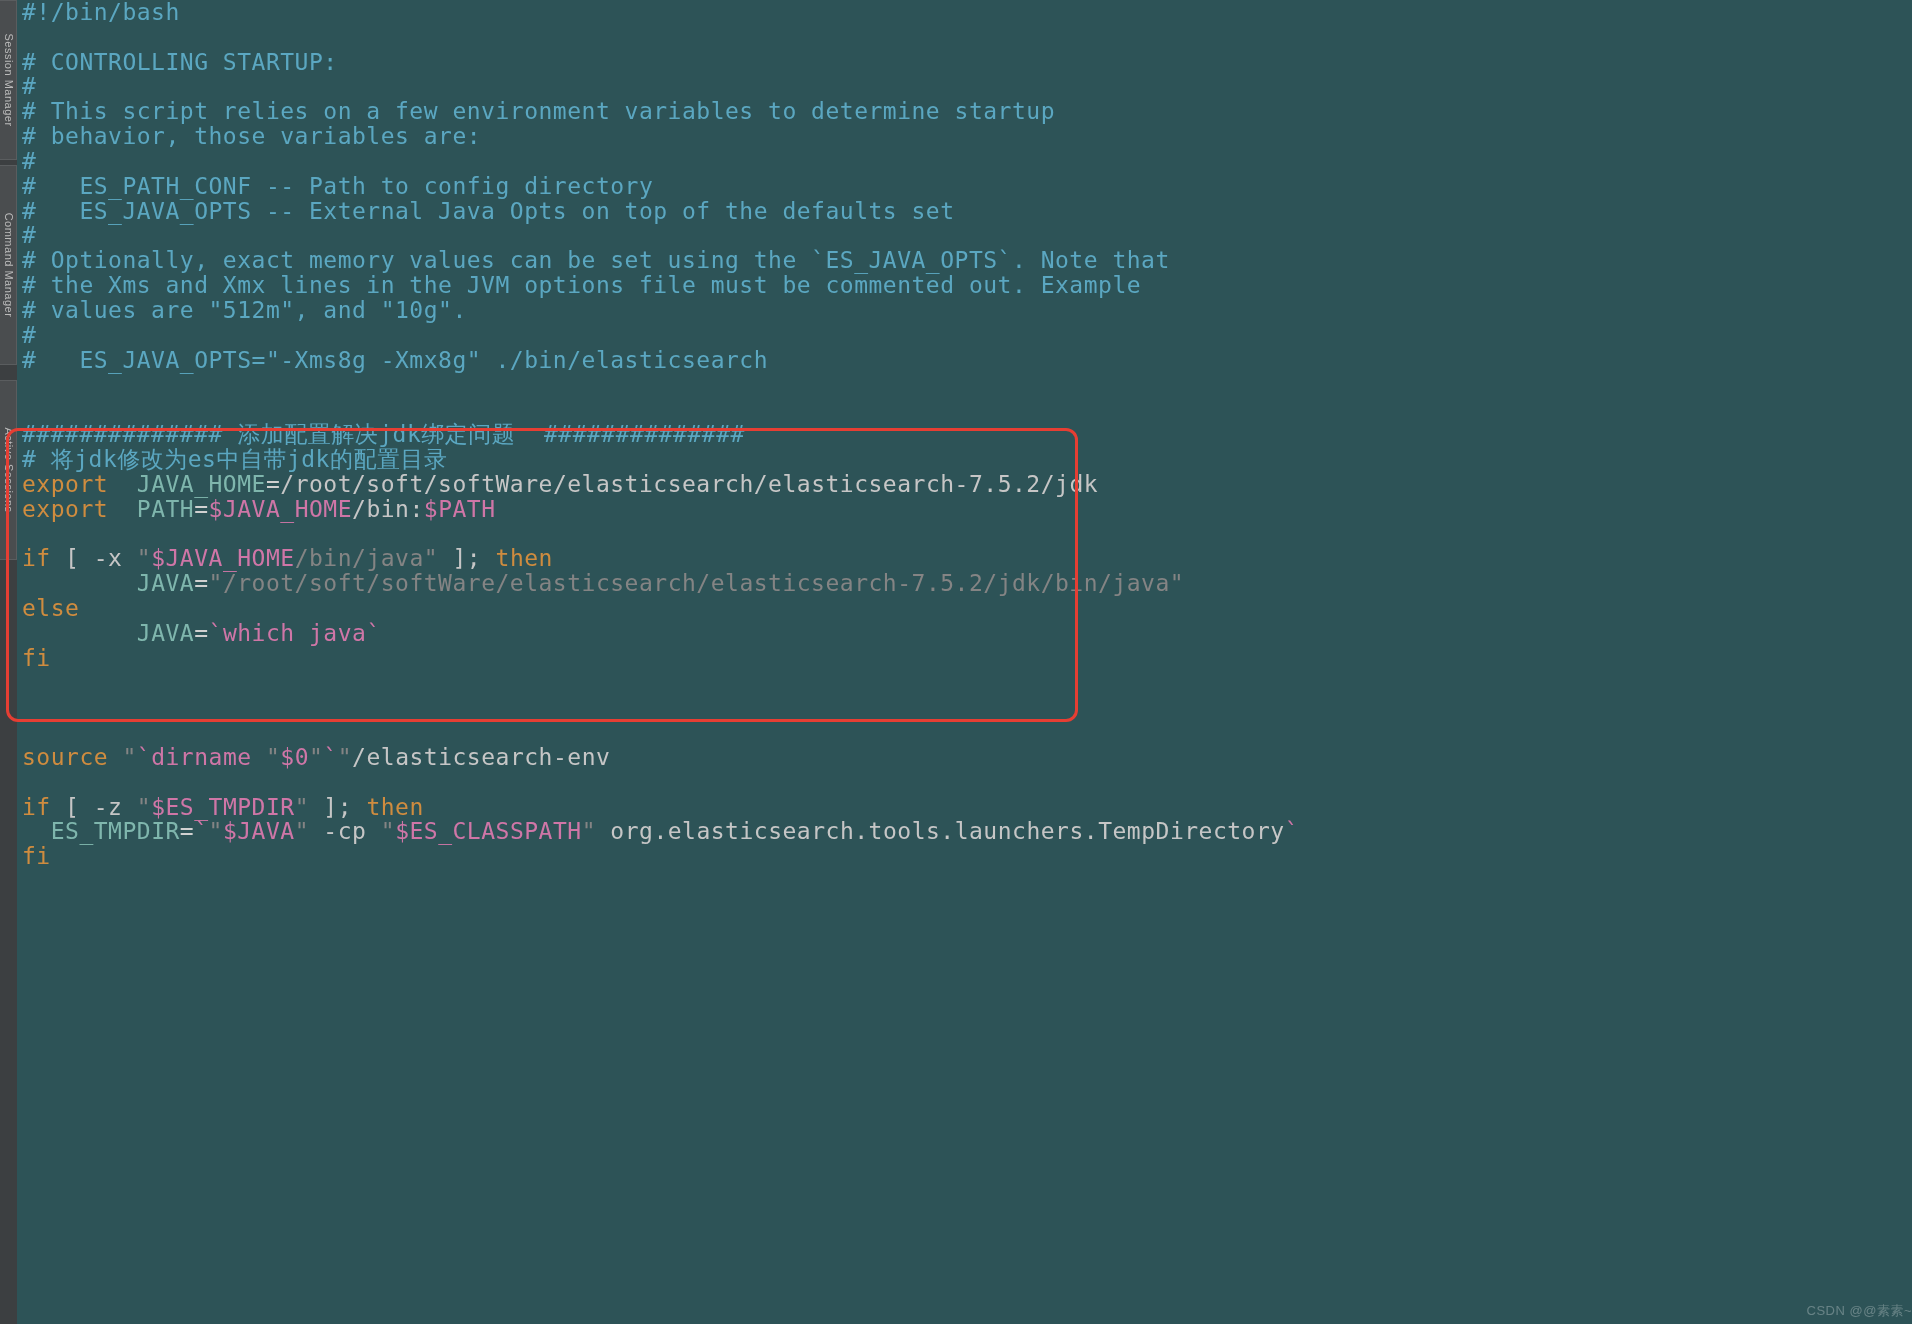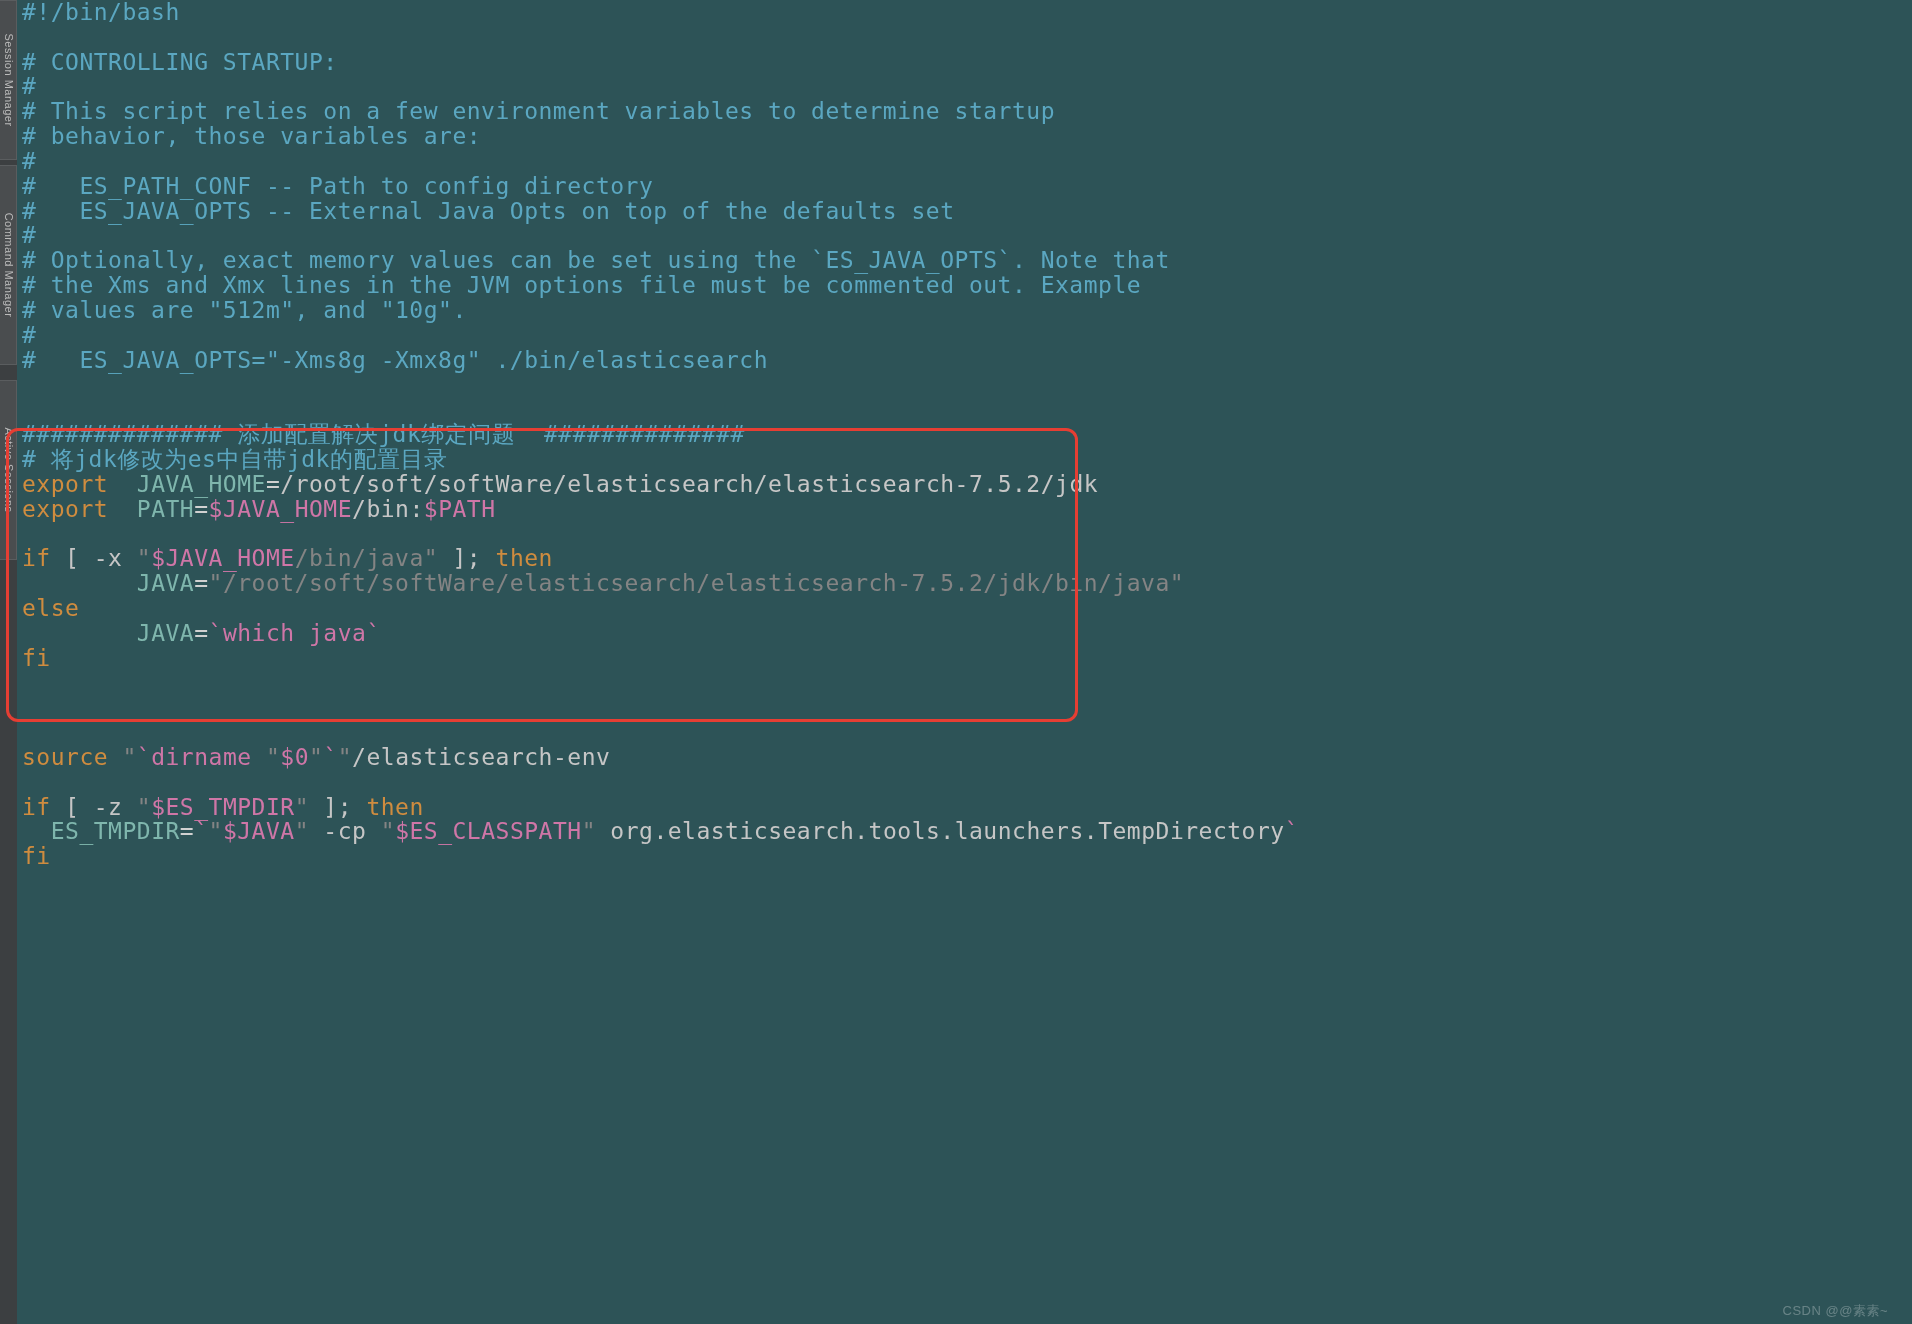--- a/index.html
+++ b/index.html
@@ -70,21 +70,21 @@
     top: 428px;
     width: 1066px;
     height: 288px;
     border: 3px solid #e63e33;
     border-radius: 12px;
     pointer-events: none;
   }
 
   .watermark {
     position: absolute;
-    right: 24px;
+    right: 0;
     bottom: 6px;
     font-family: sans-serif;
     font-size: 13px;
     color: rgba(255,255,255,0.28);
     letter-spacing: 0.5px;
   }
 </style>
 </head>
 <body>
 

